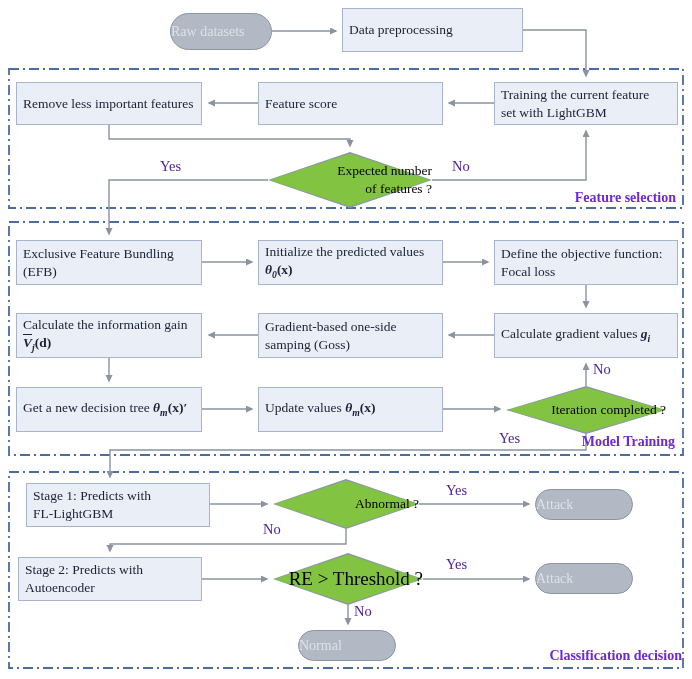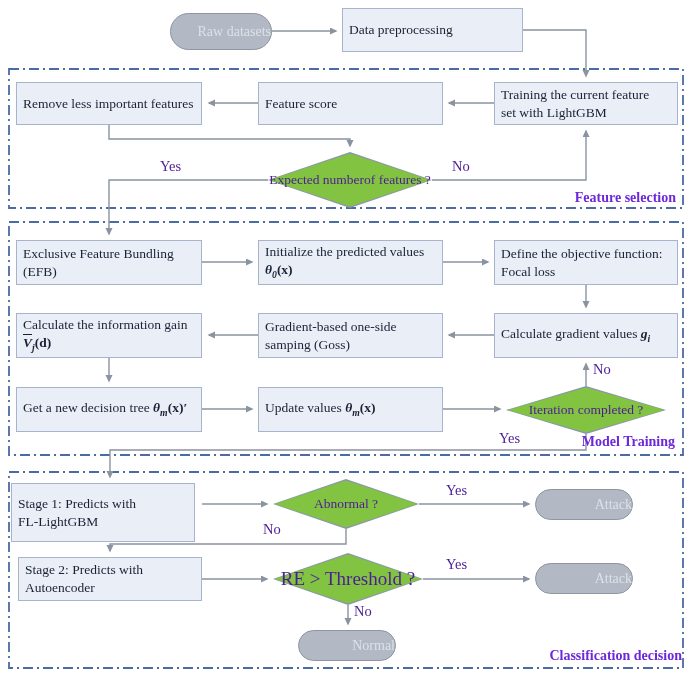--- a/index.html
+++ b/index.html
@@ -11,31 +11,31 @@
   svg.overlay { position:absolute; left:0; top:0; width:692px; height:679px; }
 
   .box {
     position:absolute; background:#e9eef7; border:1px solid #a8b4ce;
     display:flex; flex-direction:column; align-items:flex-start; justify-content:center;
     text-align:center; font-size:13.5px; line-height:1.32; box-sizing:border-box;
     padding:2px 6px;
   }
   .stadium {
     position:absolute; background:#b2b9c4; border:1.5px solid #8c95a1;
-    display:flex; align-items:center; justify-content:flex-end;
+    display:flex; align-items:center; justify-content:flex-start;
     color:#dde1e8; font-size:14px; box-sizing:border-box;
   }
   .diamond { position:absolute; }
   .d-border { position:absolute; inset:0; background:#8a97a8;
     clip-path:polygon(50% 0,100% 50%,50% 100%,0 50%); }
   .d-fill { position:absolute; inset:1.6px; background:#82c341;
     clip-path:polygon(50% 0,100% 50%,50% 100%,0 50%); }
-  .d-label { position:absolute; inset:0; display:flex; flex-direction:row;
-    align-items:center; justify-content:center; text-align:center;
-    font-size:13.5px; line-height:1.3; color:#4c1d95; }
+  .d-label { position:absolute; inset:0; display:flex; flex-direction:column;
+    align-items:flex-end; justify-content:center; text-align:center;
+    font-size:13.5px; line-height:1.3; color:#000000; }
   .edge-label { position:absolute; color:#4c1d95; font-size:14.5px; }
   .section-label { position:absolute; font-weight:bold; font-size:14px; color:#6d28d9; }
   .math { font-weight:600; white-space:nowrap; }
   .msym { font-style:italic; }
   .msub { font-style:italic; font-size:0.72em; }
   .ov { text-decoration:overline; }
   .nowrap { white-space:nowrap; }
 </style>
 </head>
 <body>
@@ -146,21 +146,21 @@
     <div class="d-border"></div>
     <div class="d-fill"></div>
     <div class="d-label">
       <span>Iteration completed ?</span>
     </div>
   </div>
   <div class="edge-label" style="left:593px;top:361px">No</div>
   <div class="edge-label" style="left:499px;top:430px">Yes</div>
   <div class="section-label" style="right:17px;top:434px">Model Training</div>
 
-  <div class="box" style="left:11px;top:483px;width:184px;height:59px">
+  <div class="box" style="left:26px;top:483px;width:184px;height:44px">
     <span>Stage 1: Predicts with</span>
     <span>FL-LightGBM</span>
   </div>
   <div class="diamond" style="left:273px;top:479px;width:146px;height:50px">
     <div class="d-border"></div>
     <div class="d-fill"></div>
     <div class="d-label">
       <span>Abnormal ?</span>
     </div>
   </div>

